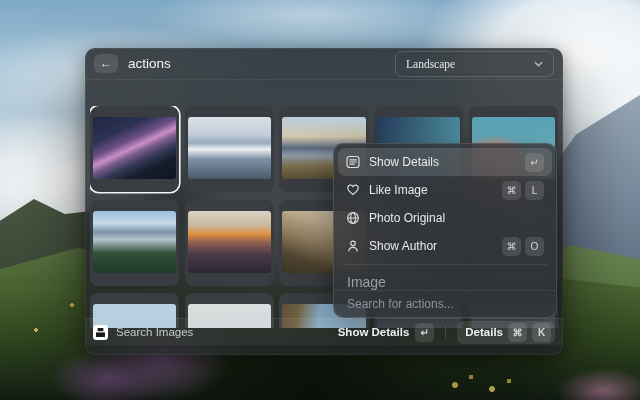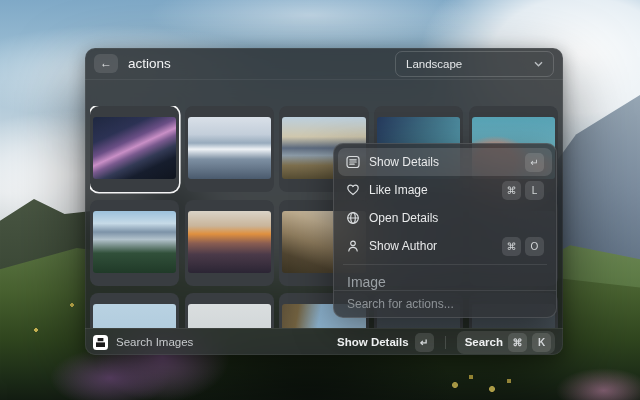--- a/index.html
+++ b/index.html
@@ -52,21 +52,21 @@
       color:#eceeef;overflow:hidden;}
 
   .header{position:absolute;left:0;right:0;top:0;height:32px;display:flex;align-items:center;
       gap:10px;padding:0 9px;border-bottom:1px solid rgba(255,255,255,.06);}
   .back-btn{width:24px;height:19px;border:none;border-radius:6px;background:rgba(255,255,255,.11);
       color:#e2e4e6;font-size:12px;line-height:19px;display:flex;align-items:center;justify-content:center;
       font-family:inherit;cursor:default;}
   .query{font-size:13.5px;color:#f3f4f5;}
   .dropdown{margin-left:auto;width:159px;height:23px;border:1px solid rgba(255,255,255,.16);
       border-radius:7px;display:flex;align-items:center;justify-content:space-between;
-      padding:12px 10px;font-size:11.5px;color:#e5e7e9;}
+      padding:12px 10px;font-size:11.5px;color:#e5e7e9;font-family:Liberation Serif, serif;}
   .chev{stroke:#b9bdc0;stroke-width:1.4;fill:none;}
 
   .results-row{position:absolute;left:8px;top:85px;font-size:11px;color:#9ba1a6;display:flex;gap:25px;}
   .results-count{color:#878d92;}
 
   .grid{position:absolute;left:5px;right:5px;top:58px;bottom:27px;overflow:hidden;
       display:grid;grid-template-columns:repeat(5,1fr);grid-auto-rows:86px;column-gap:5.5px;row-gap:7.5px;}
   .cell{position:relative;background:#393d41;border-radius:8px;}
   .cell.selected{box-shadow:0 0 0 1.6px rgba(255,255,255,.95);border-radius:9px;}
   .photo{position:absolute;left:3px;right:3px;top:11px;height:62px;border-radius:3px;}
@@ -96,21 +96,21 @@
   .micon{width:14px;height:14px;flex:0 0 14px;stroke:#d8dbdd;stroke-width:1.2;fill:none;stroke-linecap:round;stroke-linejoin:round;}
   .keys{margin-left:auto;display:flex;gap:4px;}
   .kbd{min-width:19px;height:19px;padding:0 4px;border-radius:5px;background:rgba(255,255,255,.12);
       color:#d3d6d8;font-size:10px;display:flex;align-items:center;justify-content:center;}
   .mdivider{height:1px;background:rgba(255,255,255,.09);margin:4px 5px;}
   .msection{font-size:14px;color:#9aa0a5;padding:5px 9px 3px;}
   .menu-search{height:27px;border-top:1px solid rgba(255,255,255,.09);display:flex;align-items:center;
       padding:0 13px;font-size:12px;color:#8d9296;}
 
   
-  .footer{position:absolute;left:0;right:0;bottom:0;height:27px;display:flex;align-items:center;
+  .footer{position:absolute;left:0;right:0;bottom:10px;height:27px;display:flex;align-items:center;
       gap:8px;padding:0 8px;background:rgba(255,255,255,.045);border-top:1px solid rgba(255,255,255,.07);justify-content:center;}
   .app-label{font-size:11.5px;color:#c7cacd;}
   .f-spacer{flex:1;}
   .f-primary{display:flex;align-items:center;gap:6px;font-size:11.5px;font-weight:700;color:#eef0f1;}
   .f-sep{width:1px;height:13px;background:rgba(255,255,255,.15);margin:0 3px;}
   .f-actions{display:flex;align-items:center;gap:5px;padding:2px 4px 2px 8px;border-radius:7px;
       background:rgba(255,255,255,.1);font-size:11.5px;color:#eef0f1;font-weight:700;}
 </style>
 </head>
 <body>
@@ -227,21 +227,21 @@
             <span class="kbd">L</span>
           </span>
         </div>
 
         <div class="mrow">
           <svg class="micon" viewBox="0 0 14 14">
               <circle cx="7" cy="7" r="5.3"></circle>
               <ellipse cx="7" cy="7" rx="2.3" ry="5.3"></ellipse>
               <line x1="1.7" y1="7" x2="12.3" y2="7"></line>
             </svg>
-          <span>Open Details</span>
+          <span>Photo Original</span>
         </div>
 
         <div class="mrow">
           <svg class="micon" viewBox="0 0 14 14">
               <circle cx="7" cy="4.4" r="2.3"></circle>
               <path d="M2.8 12 C3.2 9.6 5 8.4 7 8.4 C9 8.4 10.8 9.6 11.2 12"></path>
             </svg>
           <span>Show Author</span>
           <span class="keys">
             <span class="kbd">⌘</span>
@@ -271,20 +271,20 @@
         <rect x="3" y="7.4" width="9" height="4.6" fill="#1b1b1b"></rect>
       </svg>
       <span class="app-label">Search Images</span>
       <span class="f-spacer"></span>
       <span class="f-primary">
         <span>Show Details</span>
         <span class="kbd">↵</span>
       </span>
       <span class="f-sep"></span>
       <span class="f-actions">
-        <span>Search</span>
+        <span>Details</span>
         <span class="kbd">⌘</span>
         <span class="kbd">K</span>
       </span>
     </div>
 
   </div>
 </div>
 
 </body></html>

